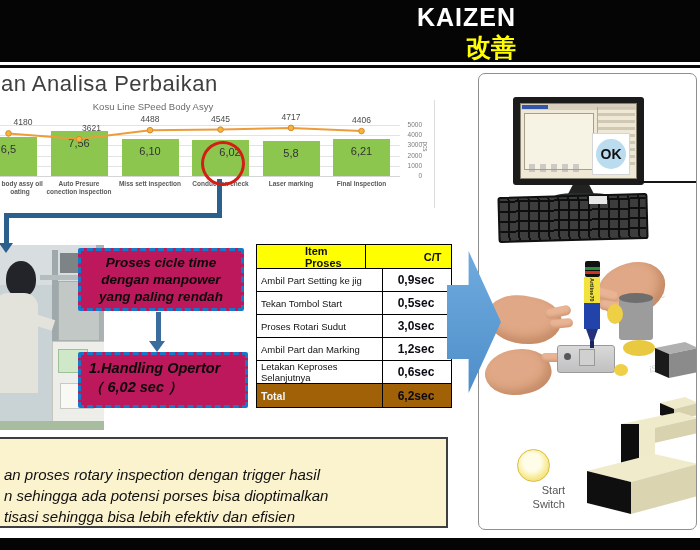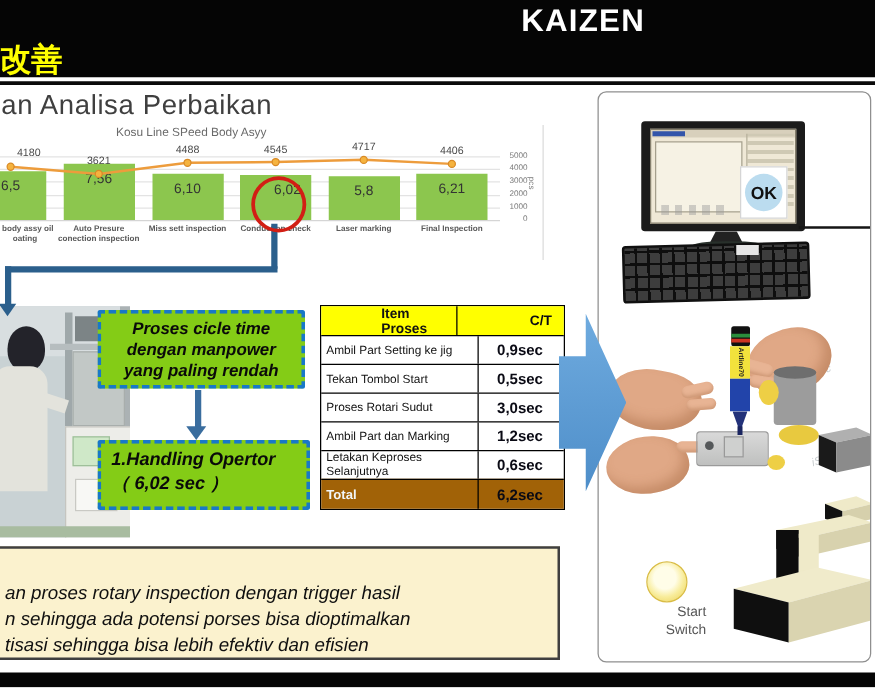--- a/index.html
+++ b/index.html
@@ -2,21 +2,21 @@
 <html><head>
 <meta charset="utf-8">
 <style>
   html,body{margin:0;padding:0;background:#fff;}
   #stage{position:relative;width:700px;height:550px;overflow:hidden;background:#fff;
          font-family:"Liberation Sans",sans-serif;}
   .abs{position:absolute;}
   
   .hdr{left:0;top:0;width:700px;height:62px;background:#050505;}
   .kaizen{top:3px;left:0;width:516px;text-align:right;color:#fff;font-size:25px;font-weight:bold;letter-spacing:1px;}
-  .kaizen2{top:31px;left:0;width:516px;text-align:left;color:#ffff00;font-size:25px;font-weight:bold;
+  .kaizen2{top:31px;left:0;width:516px;text-align:right;color:#ffff00;font-size:25px;font-weight:bold;
            font-family:"DejaVu Sans","Liberation Sans",sans-serif;}
   .hdr-line1{left:0;top:62px;width:700px;height:3px;background:#fff;}
   .hdr-line2{left:0;top:65px;width:700px;height:3px;background:#0a0a0a;}
   
   .sec-title{left:1px;top:71px;font-size:22px;color:#3f3f3f;letter-spacing:.5px;white-space:nowrap;}
   
   .chart-title{left:28px;top:101px;width:250px;text-align:center;font-size:9.5px;color:#6a6a6a;}
   .gridline{height:1px;background:#e3e3e3;left:0;width:400px;}
   .bar{background:#8CC64E;}
   .bar-label{font-size:11px;color:#333;text-align:center;}
@@ -26,21 +26,21 @@
   .pcs{left:420px;top:143px;font-size:6.5px;color:#7a7a7a;transform:rotate(90deg);}
   .chart-rborder{left:434px;top:100px;width:1px;height:108px;background:#dcdcdc;}
   .hl-circle{left:201px;top:141px;width:38px;height:39px;border:3.5px solid #D21E14;border-radius:50%;z-index:5;}
   .conn{background:#2B5F8C;z-index:4;}
   .conn-head{left:-1px;top:243px;width:0;height:0;border-left:7.5px solid transparent;
              border-right:7.5px solid transparent;border-top:10px solid #2B5F8C;z-index:4;}
   
   .photo{left:0;top:245px;width:104px;height:185px;background:#c9d2d4;overflow:hidden;z-index:1;}
   .photo *{position:absolute;}
   
-  .dash-box{border:3px dashed #1878C8;background:#84cc16;border-radius:2px;z-index:3;}
+  .dash-box{border:3px dashed #1878C8;background:#be185d;border-radius:2px;z-index:3;}
   .co1-text{font-style:italic;font-weight:bold;font-size:13.5px;line-height:17px;text-align:center;color:#0a0a0a;}
   .co2-text{font-style:italic;font-weight:bold;font-size:14.5px;line-height:19px;text-align:left;color:#0a0a0a;padding:4px 0 0 8px;}
   .dn-arrow-line{left:156px;top:312px;width:5px;height:31px;background:#3A6D9E;z-index:3;}
   .dn-arrow-head{left:149px;top:341px;width:0;height:0;border-left:8px solid transparent;
                  border-right:8px solid transparent;border-top:11px solid #3A6D9E;z-index:3;}
   
   .ptable{left:256px;top:244px;width:194px;border:1.6px solid #000;background:#fff;z-index:3;}
   .trow{display:flex;border-top:1px solid #000;}
   .trow:first-child{border-top:none;}
   .tc1{width:126px;border-right:1px solid #000;box-sizing:border-box;padding-left:4px;
@@ -130,21 +130,21 @@
     <polyline id="line-series" points="8.5,133.4 79,139.1 150,130.2 220.5,129.6 291,127.9 361.5,131.1" fill="none" stroke="#ED9C3C" stroke-width="2"></polyline>
   <circle cx="8.5" cy="133.4" r="2.8" fill="#F5B33F" stroke="#D98A26" stroke-width="1"></circle>
       <circle cx="79" cy="139.1" r="2.8" fill="#F5B33F" stroke="#D98A26" stroke-width="1"></circle>
       <circle cx="150" cy="130.2" r="2.8" fill="#F5B33F" stroke="#D98A26" stroke-width="1"></circle>
       <circle cx="220.5" cy="129.6" r="2.8" fill="#F5B33F" stroke="#D98A26" stroke-width="1"></circle>
       <circle cx="291" cy="127.9" r="2.8" fill="#F5B33F" stroke="#D98A26" stroke-width="1"></circle>
       <circle cx="361.5" cy="131.1" r="2.8" fill="#F5B33F" stroke="#D98A26" stroke-width="1"></circle>
     </svg>
 
   <div class="abs line-label" style="left: 1px; top: 117px;">4180</div>
-  <div class="abs line-label" style="left: 57px; top: 123px;">3621</div>
+  <div class="abs line-label" style="left: 57px; top: 123px; text-align: right;">3621</div>
   <div class="abs line-label" style="left: 128px; top: 114px;">4488</div>
   <div class="abs line-label" style="left: 198.5px; top: 114px;">4545</div>
   <div class="abs line-label" style="left: 269px; top: 112px;">4717</div>
   <div class="abs line-label" style="left: 339.5px; top: 115px;">4406</div>
 
   <div class="abs cat" style="left: -14px;">
     <span>r body assy oil</span><br>
     <span>oating</span>
   </div>
   <div class="abs cat" style="left: 45px;">

